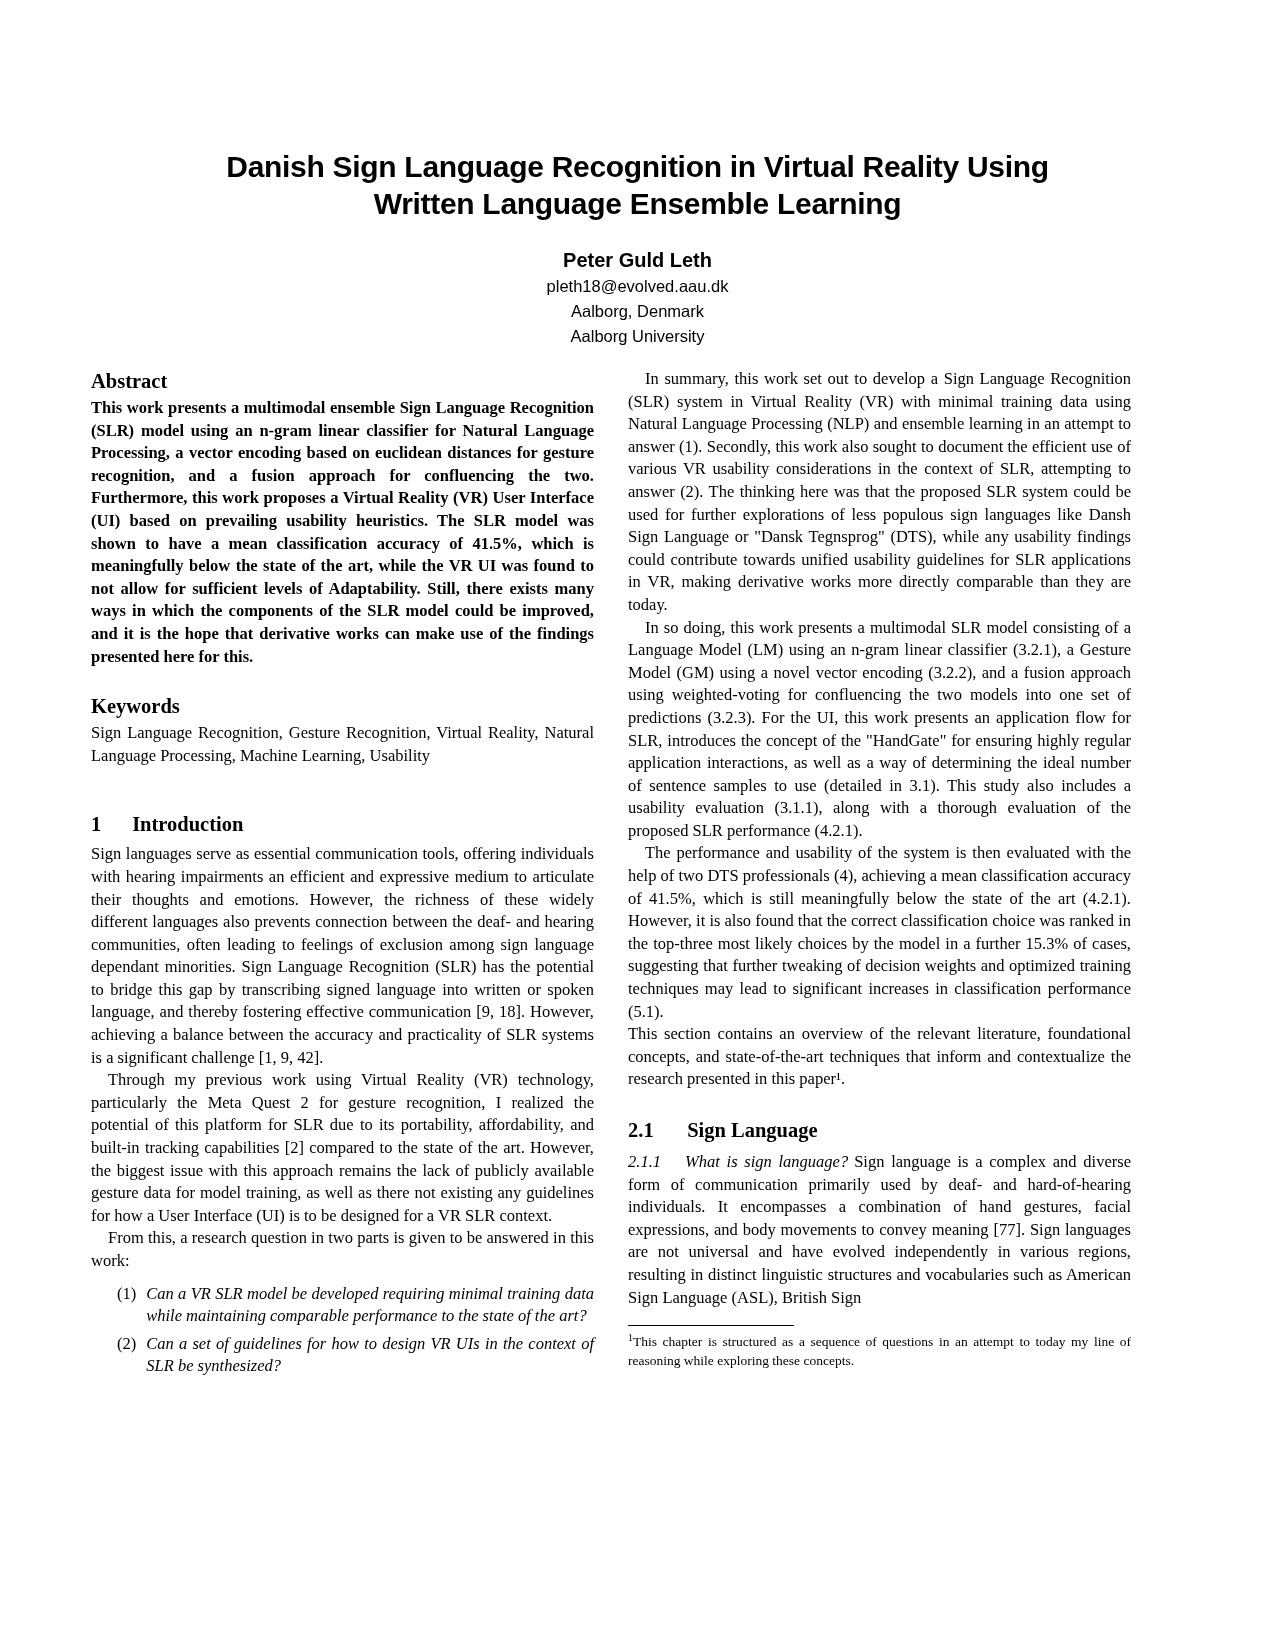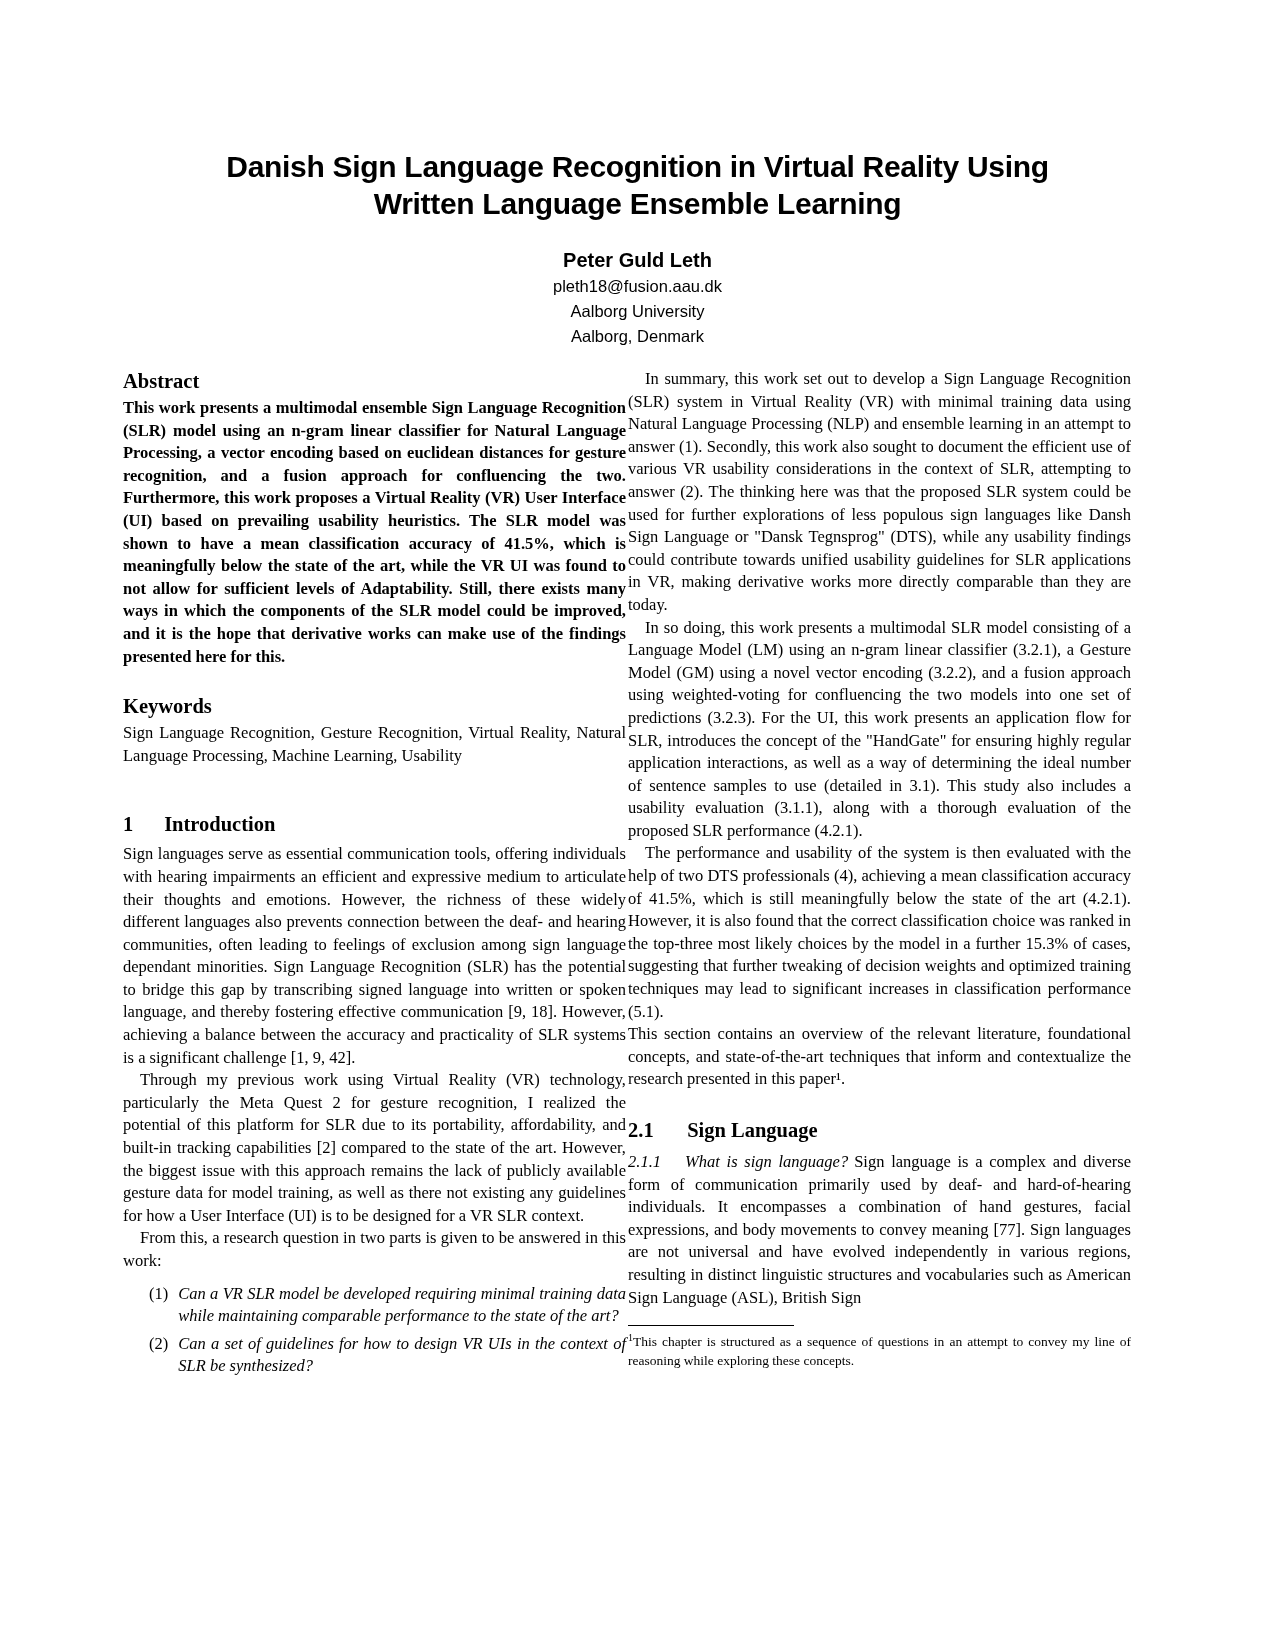--- a/index.html
+++ b/index.html
@@ -54,21 +54,21 @@
 
   
   .col {
     position: absolute;
     top: 368px;
     width: 503px;
     font-size: 16.5px;
     line-height: 22.6px;
     text-align: justify;
   }
-  .col-left  { left: 123px; }
+  .col-left  { left: 91px; }
   .col-right { left: 628px; }
 
   p { margin: 0; }
   .indent { text-indent: 17px; }
 
   
   .runhead {
     margin: 0 0 3px 0;
     font-size: 20.5px;
     line-height: 26px;
@@ -148,23 +148,23 @@
 <body>
 
 <div class="page">
 
   <header class="title-block">
     <h1 class="paper-title">
       <span class="title-line">Danish Sign Language Recognition in Virtual Reality Using</span>
       <span class="title-line">Written Language Ensemble Learning</span>
     </h1>
     <div class="author-name">Peter Guld Leth</div>
-    <div class="author-line">pleth18@fusion.aau.dk</div>
+    <div class="author-line">pleth18@evolved.aau.dk</div>
+    <div class="author-line">Aalborg, Denmark</div>
     <div class="author-line">Aalborg University</div>
-    <div class="author-line">Aalborg, Denmark</div>
   </header>
 
   <section class="col col-left">
     <h2 class="runhead">Abstract</h2>
     <p class="abstract-body">This work presents a multimodal ensemble Sign Language Recognition (SLR) model using an n-gram linear classifier for Natural Language Processing, a vector encoding based on euclidean distances for gesture recognition, and a fusion approach for confluencing the two. Furthermore, this work proposes a Virtual Reality (VR) User Interface (UI) based on prevailing usability heuristics. The SLR model was shown to have a mean classification accuracy of 41.5%, which is meaningfully below the state of the art, while the VR UI was found to not allow for sufficient levels of Adaptability. Still, there exists many ways in which the components of the SLR model could be improved, and it is the hope that derivative works can make use of the findings presented here for this.</p>
 
     <h2 class="runhead keywords-heading">Keywords</h2>
     <p>Sign Language Recognition, Gesture Recognition, Virtual Reality, Natural Language Processing, Machine Learning, Usability</p>
 
     <h2 class="section-heading intro">
@@ -197,17 +197,17 @@
     <h2 class="subsection-heading">
       <span class="sec-num">2.1</span>
       <span class="sec-title">Sign Language</span>
     </h2>
     <p>
       <span class="subsub-num">2.1.1</span><span class="subsub-title">What is sign language?</span><span>Sign language is a complex and diverse form of communication primarily used by deaf- and hard-of-hearing individuals. It encompasses a combination of hand gestures, facial expressions, and body movements to convey meaning [77]. Sign languages are not universal and have evolved independently in various regions, resulting in distinct linguistic structures and vocabularies such as American Sign Language (ASL), British Sign</span>
     </p>
 
     <div class="footnote">
       <div class="footnote-rule"></div>
-      <p class="footnote-text"><sup>1</sup><span>This chapter is structured as a sequence of questions in an attempt to convey my line of reasoning while exploring these concepts.</span></p>
+      <p class="footnote-text"><sup>1</sup><span>This chapter is structured as a sequence of questions in an attempt to today my line of reasoning while exploring these concepts.</span></p>
     </div>
   </section>
 
 </div>
 
 </body></html>

